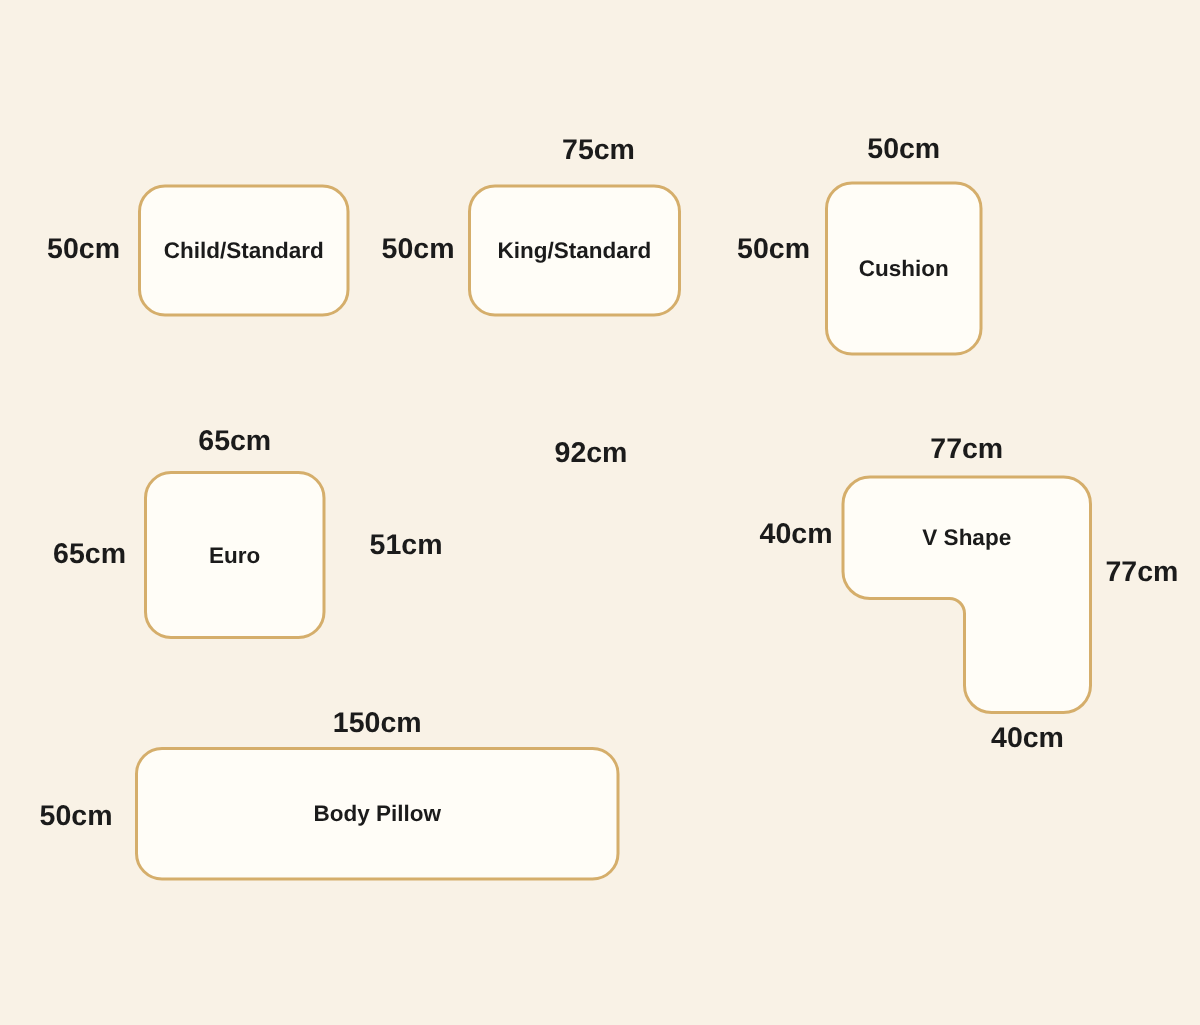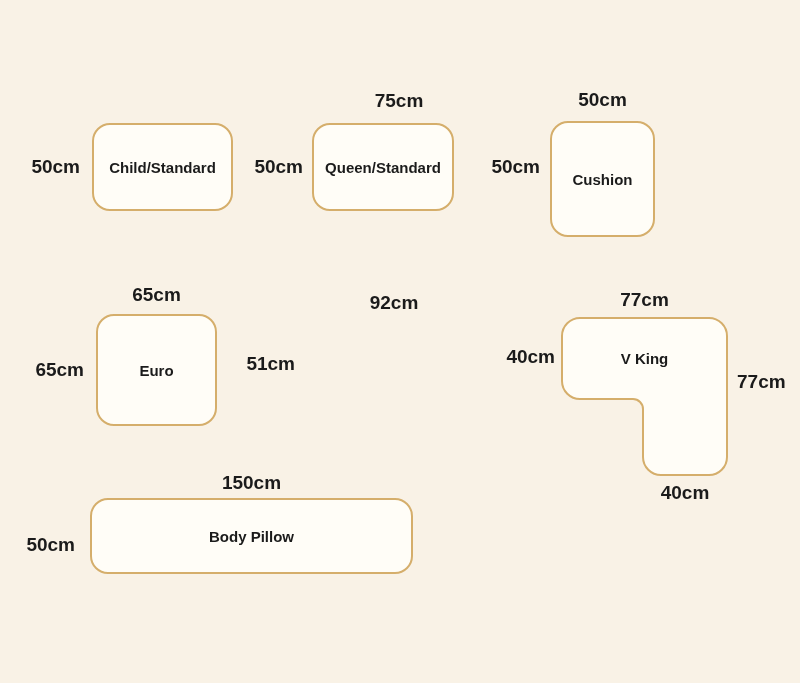--- a/index.html
+++ b/index.html
@@ -72,38 +72,38 @@
   .vshape-wrap svg{position:absolute; left:-2px; top:-2px; overflow:visible;}
   .vshape-name{
     position:absolute; left:0; top:0; width:165px; height:81px;
     display:flex; align-items:center; justify-content:center;
   }
   .t-vshape {left:562px; top:289px; width:165px;}
   .l-vshape {left:495px; top:346px; width:60px;}
   .r-vshape {left:737px; top:371px; width:60px;}
   .bt-vshape{left:643px; top:482px; width:84px;}
   
-  .b-body   {left:90px;  top:498px; width:323px; height:76px;align-items:center;}
+  .b-body   {left:90px;  top:498px; width:323px; height:89px;align-items:center;}
   .t-body   {left:90px;  top:472px; width:323px;}
   .l-body   {left:15px;  top:534px; width:60px;}
 </style>
 </head>
 <body>
 
 <div class="canvas">
 
   <div class="dim-label dim-left l-child">50cm</div>
   <div class="pillow-box b-child">
     <span class="pillow-name">Child/Standard</span>
   </div>
 
   <div class="dim-label dim-top t-queen">75cm</div>
   <div class="dim-label dim-left l-queen">50cm</div>
   <div class="pillow-box b-queen">
-    <span class="pillow-name">Queen/Standard</span>
+    <span class="pillow-name">King/Standard</span>
   </div>
 
   <div class="dim-label dim-top t-cushion">50cm</div>
   <div class="dim-label dim-left l-cushion">50cm</div>
   <div class="pillow-box b-cushion">
     <span class="pillow-name">Cushion</span>
   </div>
 
   <div class="dim-label dim-top t-euro">65cm</div>
   <div class="dim-label dim-left l-euro">65cm</div>
@@ -116,21 +116,21 @@
 
   <div class="dim-label dim-top t-vshape">77cm</div>
   <div class="dim-label dim-left l-vshape">40cm</div>
   <div class="dim-label dim-right r-vshape">77cm</div>
   <div class="dim-label dim-bottom bt-vshape">40cm</div>
   <div class="vshape-wrap">
     <svg width="169" height="161" viewBox="-2 -2 169 161">
       <path d="M 18 0 H 147 A 18 18 0 0 1 165 18 V 139 A 18 18 0 0 1 147 157 H 99 A 18 18 0 0 1 81 139 V 91 A 10 10 0 0 0 71 81 H 18 A 18 18 0 0 1 0 63 V 18 A 18 18 0 0 1 18 0 Z" fill="#FFFDF7" stroke="#D5AE6B" stroke-width="2"></path>
     </svg>
     <div class="vshape-name">
-      <span class="pillow-name">V King</span>
+      <span class="pillow-name">V Shape</span>
     </div>
   </div>
 
   <div class="dim-label dim-top t-body">150cm</div>
   <div class="dim-label dim-left l-body">50cm</div>
   <div class="pillow-box b-body">
     <span class="pillow-name">Body Pillow</span>
   </div>
 
 </div>

